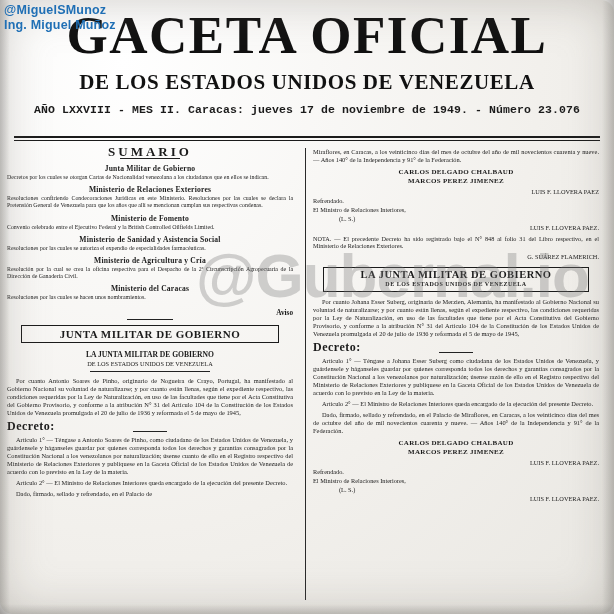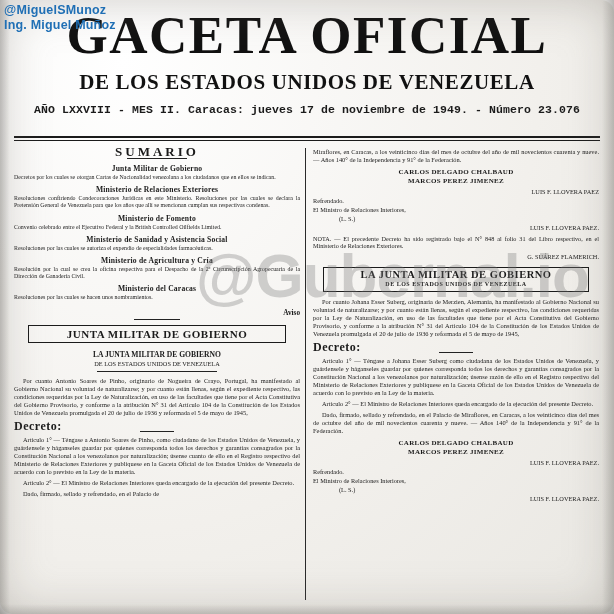--- a/index.html
+++ b/index.html
@@ -87,21 +87,21 @@
 
   
   .col{
     position:absolute;
     top:148px;
     width:286px;
     font-size:6.4px;
     line-height:8.0px;
     text-align:justify;
   }
-  .col-l{left:14px;}
+  .col-l{left:7px;}
   .col-r{left:313px;}
   .vsep{
     position:absolute;left:305px;top:148px;width:1px;height:452px;background:#2a2a2a;
   }
 
   .sumario{
     text-align:center;
     font-weight:bold;
     font-size:13px;
     letter-spacing:3px;

